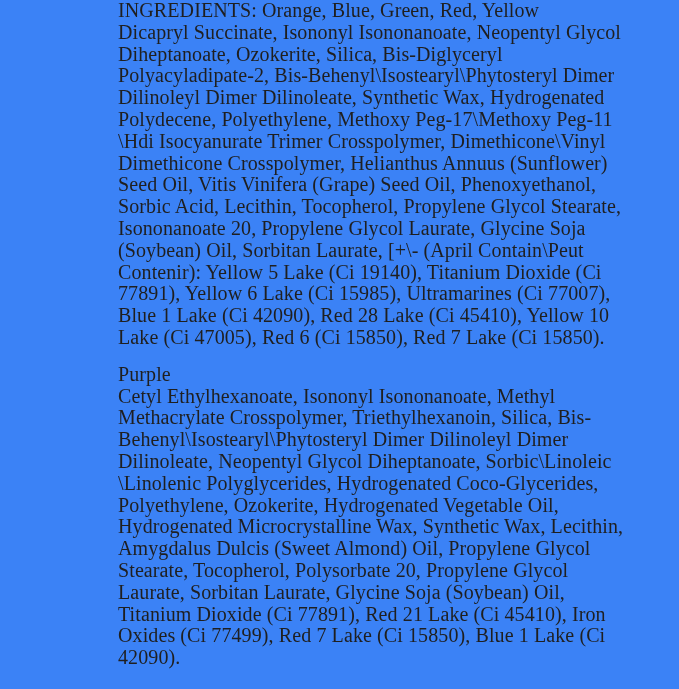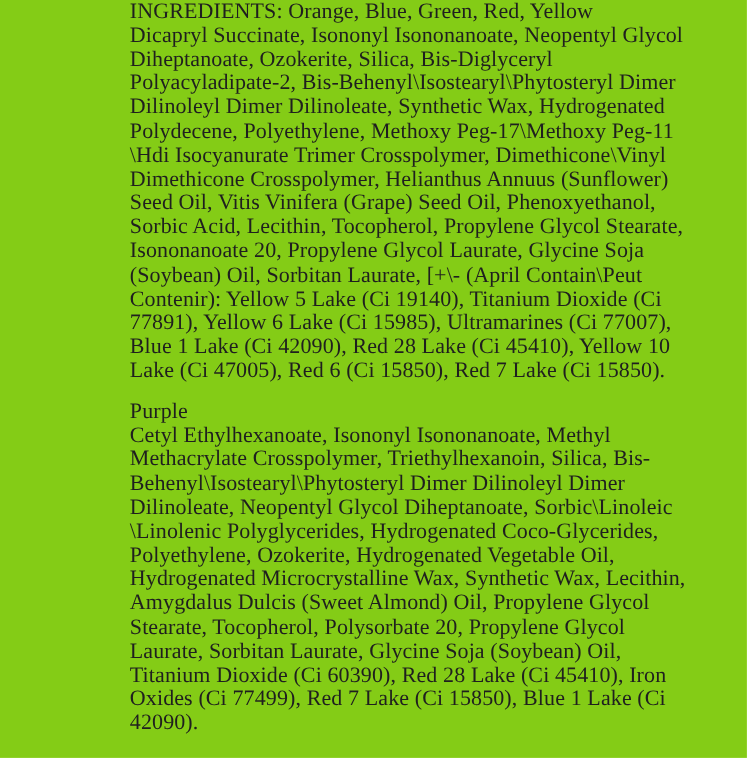--- a/index.html
+++ b/index.html
@@ -28,21 +28,21 @@
   .paragraph {
     margin: 0 0 15px 0;
   }
   .text-line {
     white-space: nowrap;
   }
 </style>
 </head>
 <body>
 
-<div class="page" style="background: #84cc16;">
+<div class="page" style="background: #3b82f6;">
   <div class="content" style="color: rgb(31, 31, 31);">
     <div class="paragraph">
         <div class="text-line">INGREDIENTS: Orange, Blue, Green, Red, Yellow</div>
         <div class="text-line">Dicapryl Succinate, Isononyl Isononanoate, Neopentyl Glycol</div>
         <div class="text-line">Diheptanoate, Ozokerite, Silica, Bis-Diglyceryl</div>
         <div class="text-line">Polyacyladipate-2, Bis-Behenyl\Isostearyl\Phytosteryl Dimer</div>
         <div class="text-line">Dilinoleyl Dimer Dilinoleate, Synthetic Wax, Hydrogenated</div>
         <div class="text-line">Polydecene, Polyethylene, Methoxy Peg-17\Methoxy Peg-11</div>
         <div class="text-line">\Hdi Isocyanurate Trimer Crosspolymer, Dimethicone\Vinyl</div>
         <div class="text-line">Dimethicone Crosspolymer, Helianthus Annuus (Sunflower)</div>
@@ -60,18 +60,18 @@
         <div class="text-line">Cetyl Ethylhexanoate, Isononyl Isononanoate, Methyl</div>
         <div class="text-line">Methacrylate Crosspolymer, Triethylhexanoin, Silica, Bis-</div>
         <div class="text-line">Behenyl\Isostearyl\Phytosteryl Dimer Dilinoleyl Dimer</div>
         <div class="text-line">Dilinoleate, Neopentyl Glycol Diheptanoate, Sorbic\Linoleic</div>
         <div class="text-line">\Linolenic Polyglycerides, Hydrogenated Coco-Glycerides,</div>
         <div class="text-line">Polyethylene, Ozokerite, Hydrogenated Vegetable Oil,</div>
         <div class="text-line">Hydrogenated Microcrystalline Wax, Synthetic Wax, Lecithin,</div>
         <div class="text-line">Amygdalus Dulcis (Sweet Almond) Oil, Propylene Glycol</div>
         <div class="text-line">Stearate, Tocopherol, Polysorbate 20, Propylene Glycol</div>
         <div class="text-line">Laurate, Sorbitan Laurate, Glycine Soja (Soybean) Oil,</div>
-        <div class="text-line">Titanium Dioxide (Ci 60390), Red 28 Lake (Ci 45410), Iron</div>
+        <div class="text-line">Titanium Dioxide (Ci 77891), Red 21 Lake (Ci 45410), Iron</div>
         <div class="text-line">Oxides (Ci 77499), Red 7 Lake (Ci 15850), Blue 1 Lake (Ci</div>
         <div class="text-line">42090).</div>
       </div>
   </div>
 </div>
 
 </body></html>

